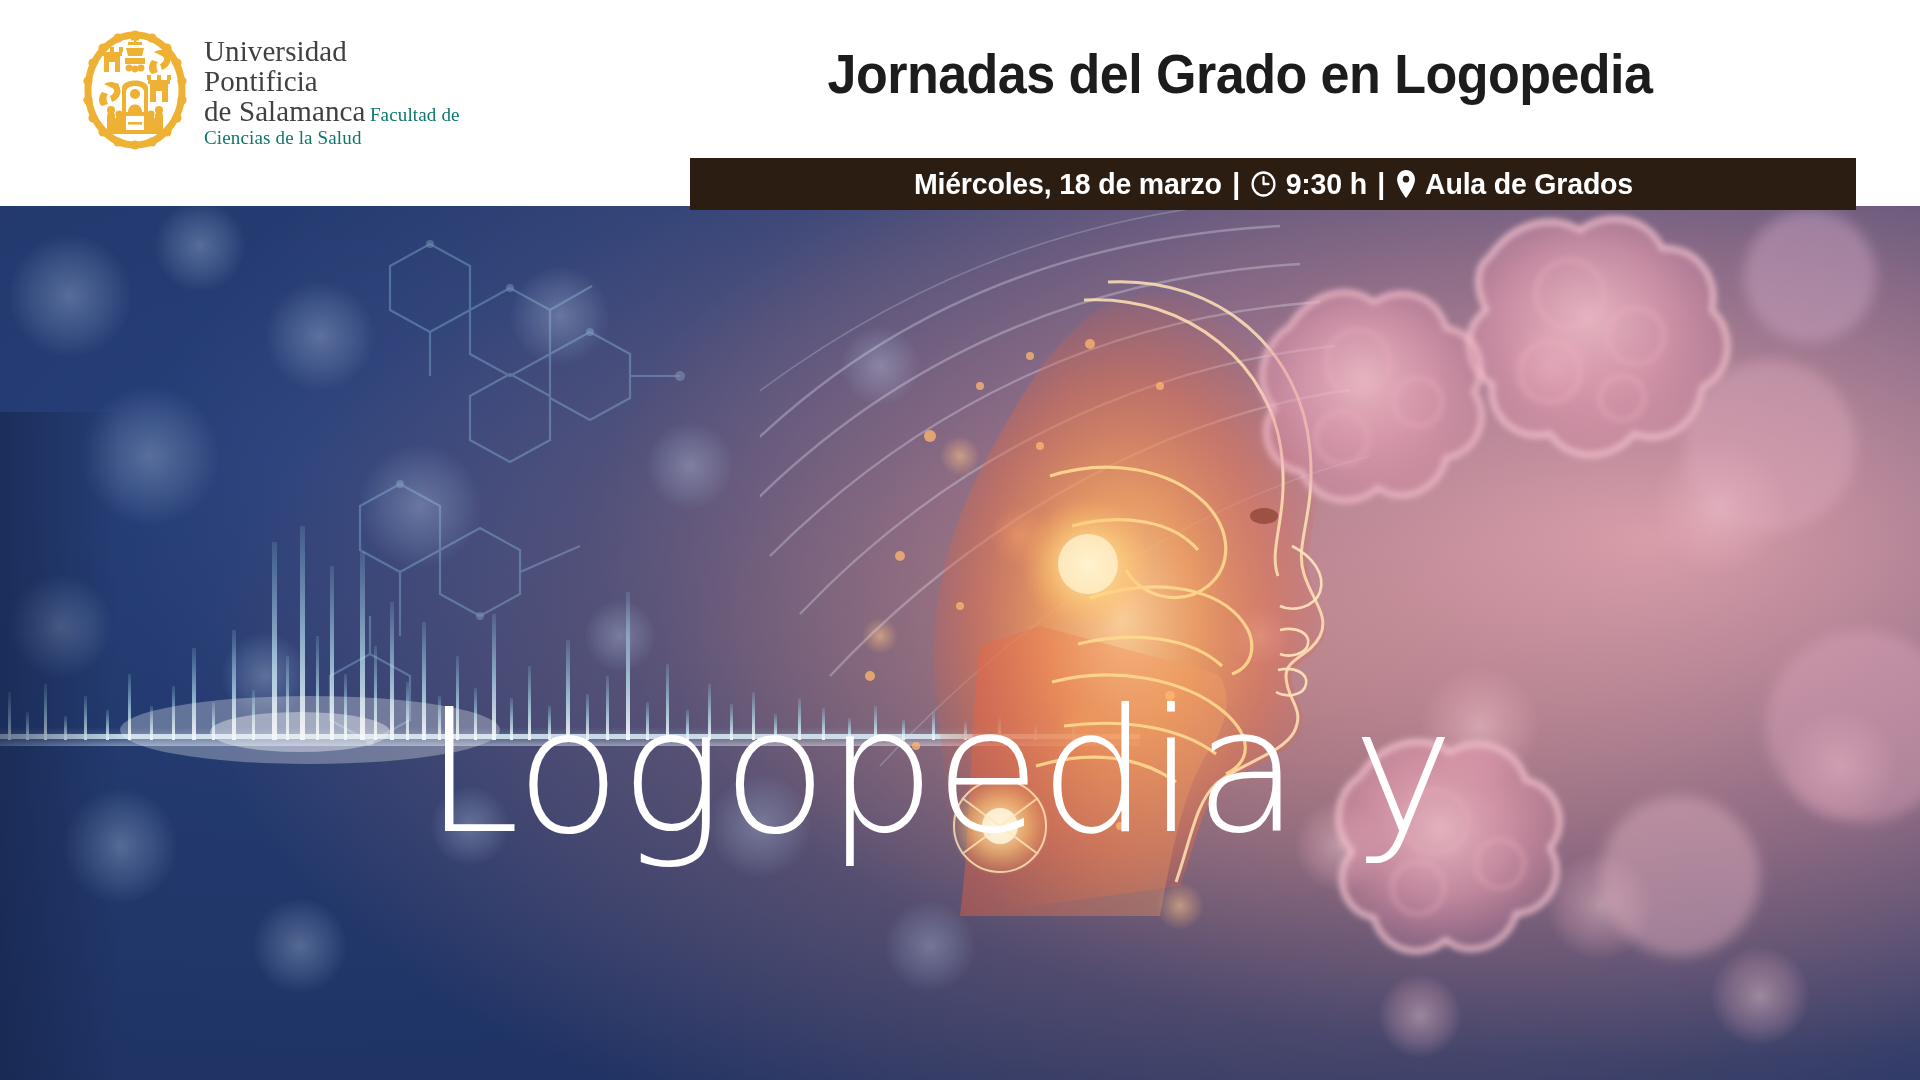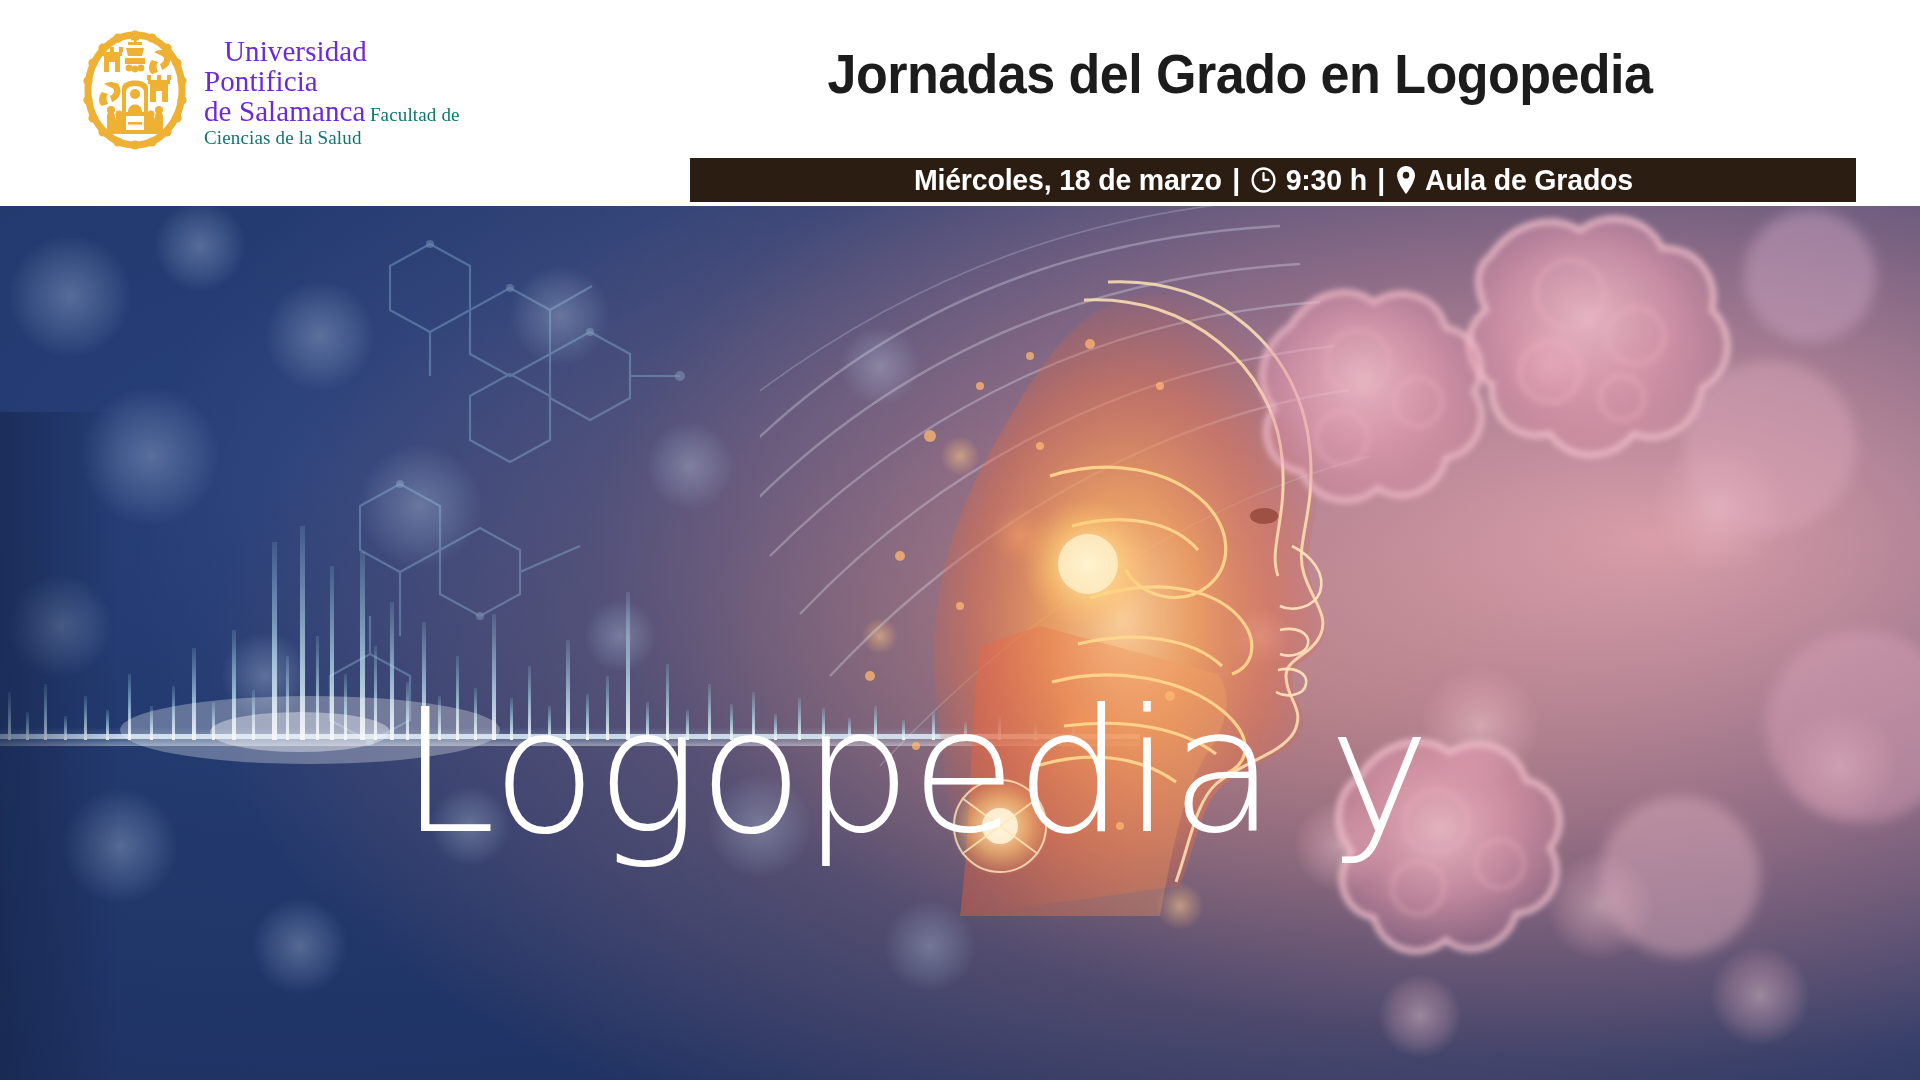--- a/index.html
+++ b/index.html
@@ -17,23 +17,22 @@
     background:#ffffff;z-index:20;
   }
   .brand{
     position:absolute;left:82px;top:30px;
     display:flex;align-items:flex-start;gap:16px;
   }
   .crest{width:106px;height:120px;flex:0 0 auto;display:block;}
   .brand-text{padding-top:6px;}
   .brand-univ{
     font-family:"Liberation Serif","DejaVu Serif",serif;
-    font-size:29px;line-height:1.04;color:#6d28d9;letter-spacing:.1px;
+    font-size:29px;line-height:1.04;color:#404040;letter-spacing:.1px;
     white-space:pre-line;
-    margin-left:20px;
   }
   .brand-fac{
     margin-top:9px;
     font-family:Liberation Serif, serif;
     font-size:19px;line-height:1.22;color:#0f766e;letter-spacing:.15px;
     white-space:pre-line;
   }
 
   .event-title{
     position:absolute;left:620px;top:46px;width:1240px;
@@ -42,21 +41,21 @@
     font-weight:bold;
     font-size:56px;line-height:1;
     letter-spacing:-0.6px;
     color:#1c1c1c;
     transform:scaleX(.93);transform-origin:50% 50%;
     white-space:nowrap;
   }
 
   
   .details-bar{
-    position:absolute;left:690px;top:158px;width:1166px;height:44px;
+    position:absolute;left:690px;top:158px;width:1166px;height:52px;
     background:#2b1d12;
     display:flex;align-items:center;justify-content:center;
     z-index:30;
   }
   .details-inner{
     display:flex;align-items:center;gap:0;
     color:#ffffff;font-weight:bold;font-size:30px;letter-spacing:-0.2px;
     transform:scaleX(.95);transform-origin:50% 50%;
     white-space:nowrap;
   }
@@ -88,21 +87,21 @@
     z-index:18;pointer-events:none;
   }
   .hero-inner{
     position:absolute;left:400px;top:690px;width:1200px;
     color:#ffffff;
     font-family:"DejaVu Sans","Liberation Sans",sans-serif;
     font-weight:300;
     font-size:172px;line-height:0.95;
     letter-spacing:-1px;
   }
-  .hero-l1{display:block;}
+  .hero-l1{display:block;margin-left:24px;}
   .hero-l2{display:block;padding-left:150px;margin-top:8px;}
 
   .edge-fade-left{
     position:absolute;left:0;top:206px;width:120px;height:874px;
     background:linear-gradient(90deg, rgba(20,34,70,.55), rgba(20,34,70,0));
     z-index:6;
   }
 </style>
 </head>
 <body>

